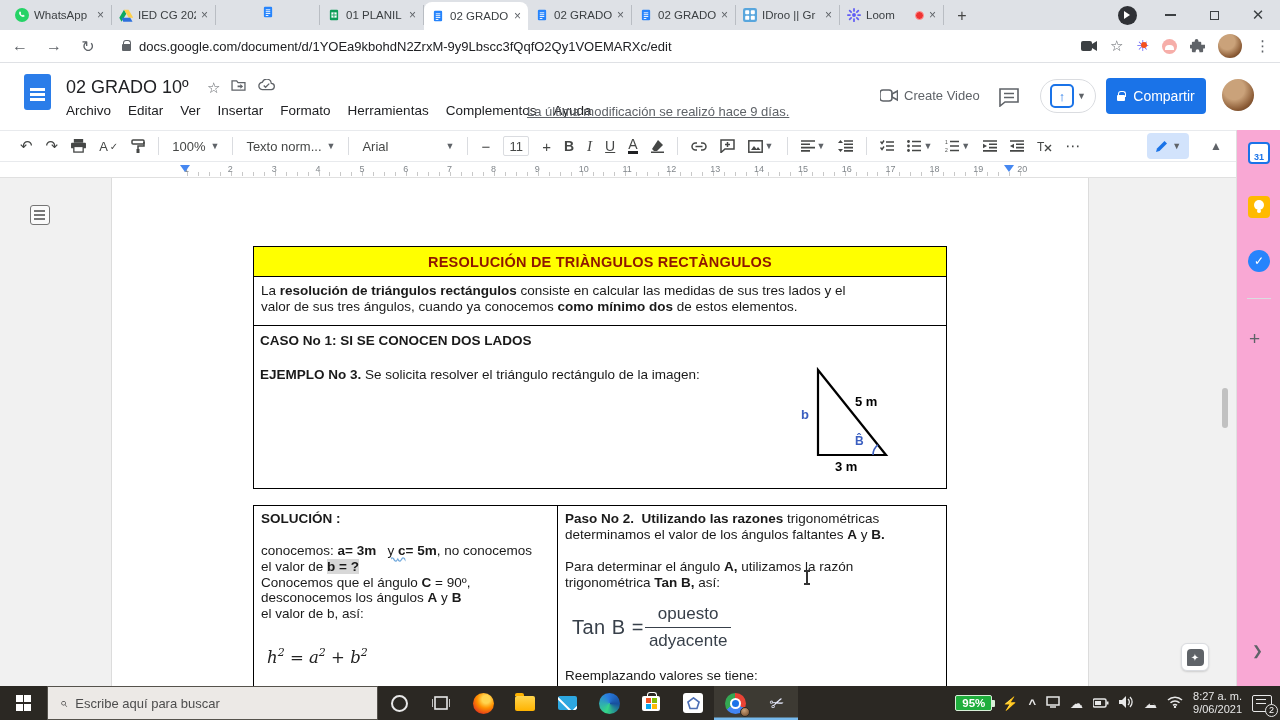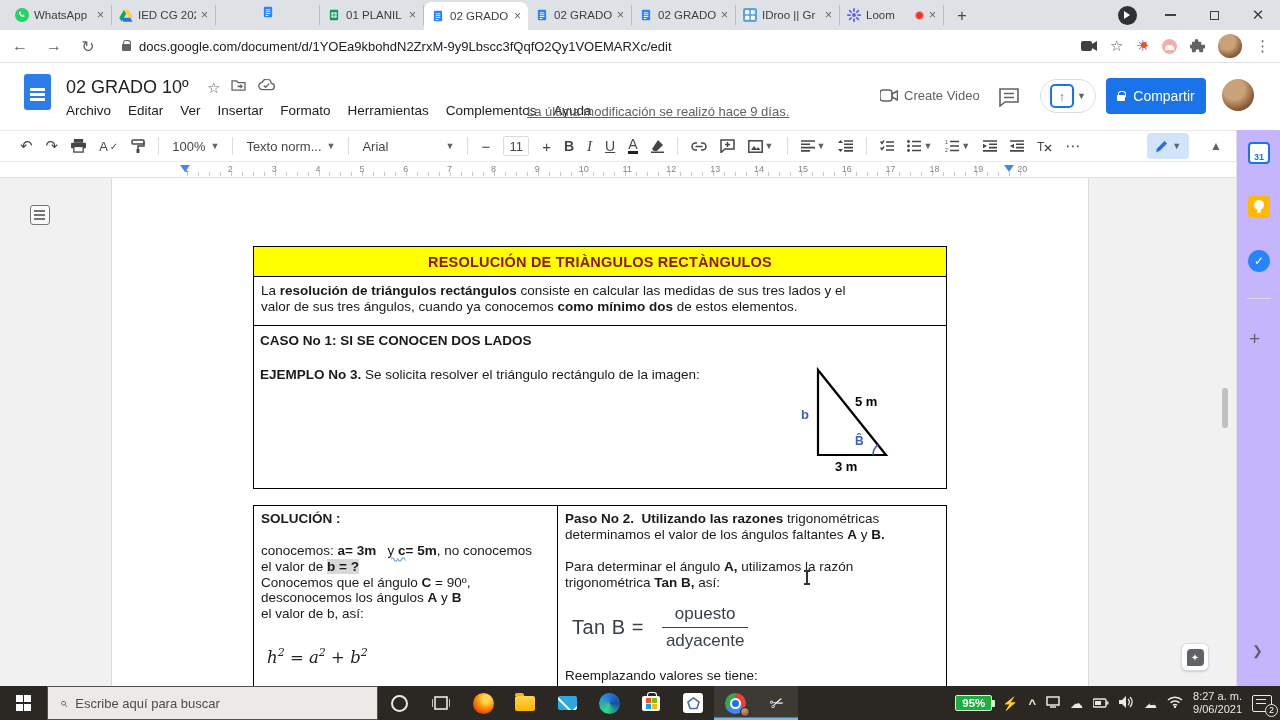--- a/index.html
+++ b/index.html
@@ -104,36 +104,36 @@
 .sup{vertical-align:super;font-size:9.5px}
 #caso-line{position:absolute;left:260px;top:155px}
 #ejemplo-line{position:absolute;left:260px;top:189px}
 #intro-lines{position:absolute;left:261px;top:105px}
 #sol-lines{position:absolute;left:261px;top:333px;width:292px}
 #paso2-lines{position:absolute;left:565px;top:333px;width:376px}
 #pyth{position:absolute;left:267px;top:468px;font-family:"DejaVu Serif",serif;font-size:16.5px;color:#222}
 #pyth .sup{font-size:11px}
 #tanblock{position:absolute;left:572px;top:426px;display:flex;align-items:center;color:#38404a}
 #tanlhs{font-size:20px;letter-spacing:.5px}
-#tanfrac{margin-left:18px;text-align:center;font-size:17px}
+#tanfrac{margin-left:1px;text-align:center;font-size:17px}
 #tannum{padding:0 8px 3px 8px}
 #tanden{border-top:1.6px solid #38404a;padding:3px 4px 0 4px}
 #reempl{position:absolute;left:565px;top:490px}
 #textcursor{position:absolute;left:806px;top:392px;width:1.6px;height:15px;background:#333}
 #textcursor::before,#textcursor::after{content:"";position:absolute;left:-2.4px;width:6.4px;height:1.6px;background:#333}
 #textcursor::before{top:0}
 #textcursor::after{bottom:0}
 
 
 #tri-svg{position:absolute;left:795px;top:184px}
 .trilabel{position:absolute;font-weight:bold;font-size:13px;color:#000}
 .trilabel.blue{color:#3b5fc0}
 
 
-#sidepanel{position:absolute;top:130px;left:1236px;width:44px;height:556px;background:#c4b5fd;border-left:1px solid #e0e0e0}
+#sidepanel{position:absolute;top:130px;left:1236px;width:44px;height:556px;background:#f9a8d4;border-left:1px solid #e0e0e0}
 .sp-ico{position:absolute;left:11px;width:22px;height:22px}
 #sp-cal{top:12px;background:#fff;border:2px solid #1a73e8;border-radius:4px;color:#1a73e8;font-size:9px;font-weight:bold;display:flex;align-items:flex-end;justify-content:center}
 #sp-keep{top:66px;background:#ffba00;border-radius:4px;position:absolute}
 #sp-keep::after{content:"";position:absolute;left:6px;top:4px;width:10px;height:10px;border-radius:50%;background:#fff;box-shadow:0 6px 0 -3px #fff}
 #sp-tasks{top:120px;border-radius:50%;background:#2684fc;color:#fff;font-size:12px;display:flex;align-items:center;justify-content:center}
 #sp-div{position:absolute;left:10px;top:168px;width:24px;height:1px;background:#dadce0}
 #sp-plus{position:absolute;left:12px;top:198px;color:#5f6368;font-size:19px}
 #sp-collapse{position:absolute;left:15px;bottom:28px;color:#5f6368;font-size:13px}
 
 

